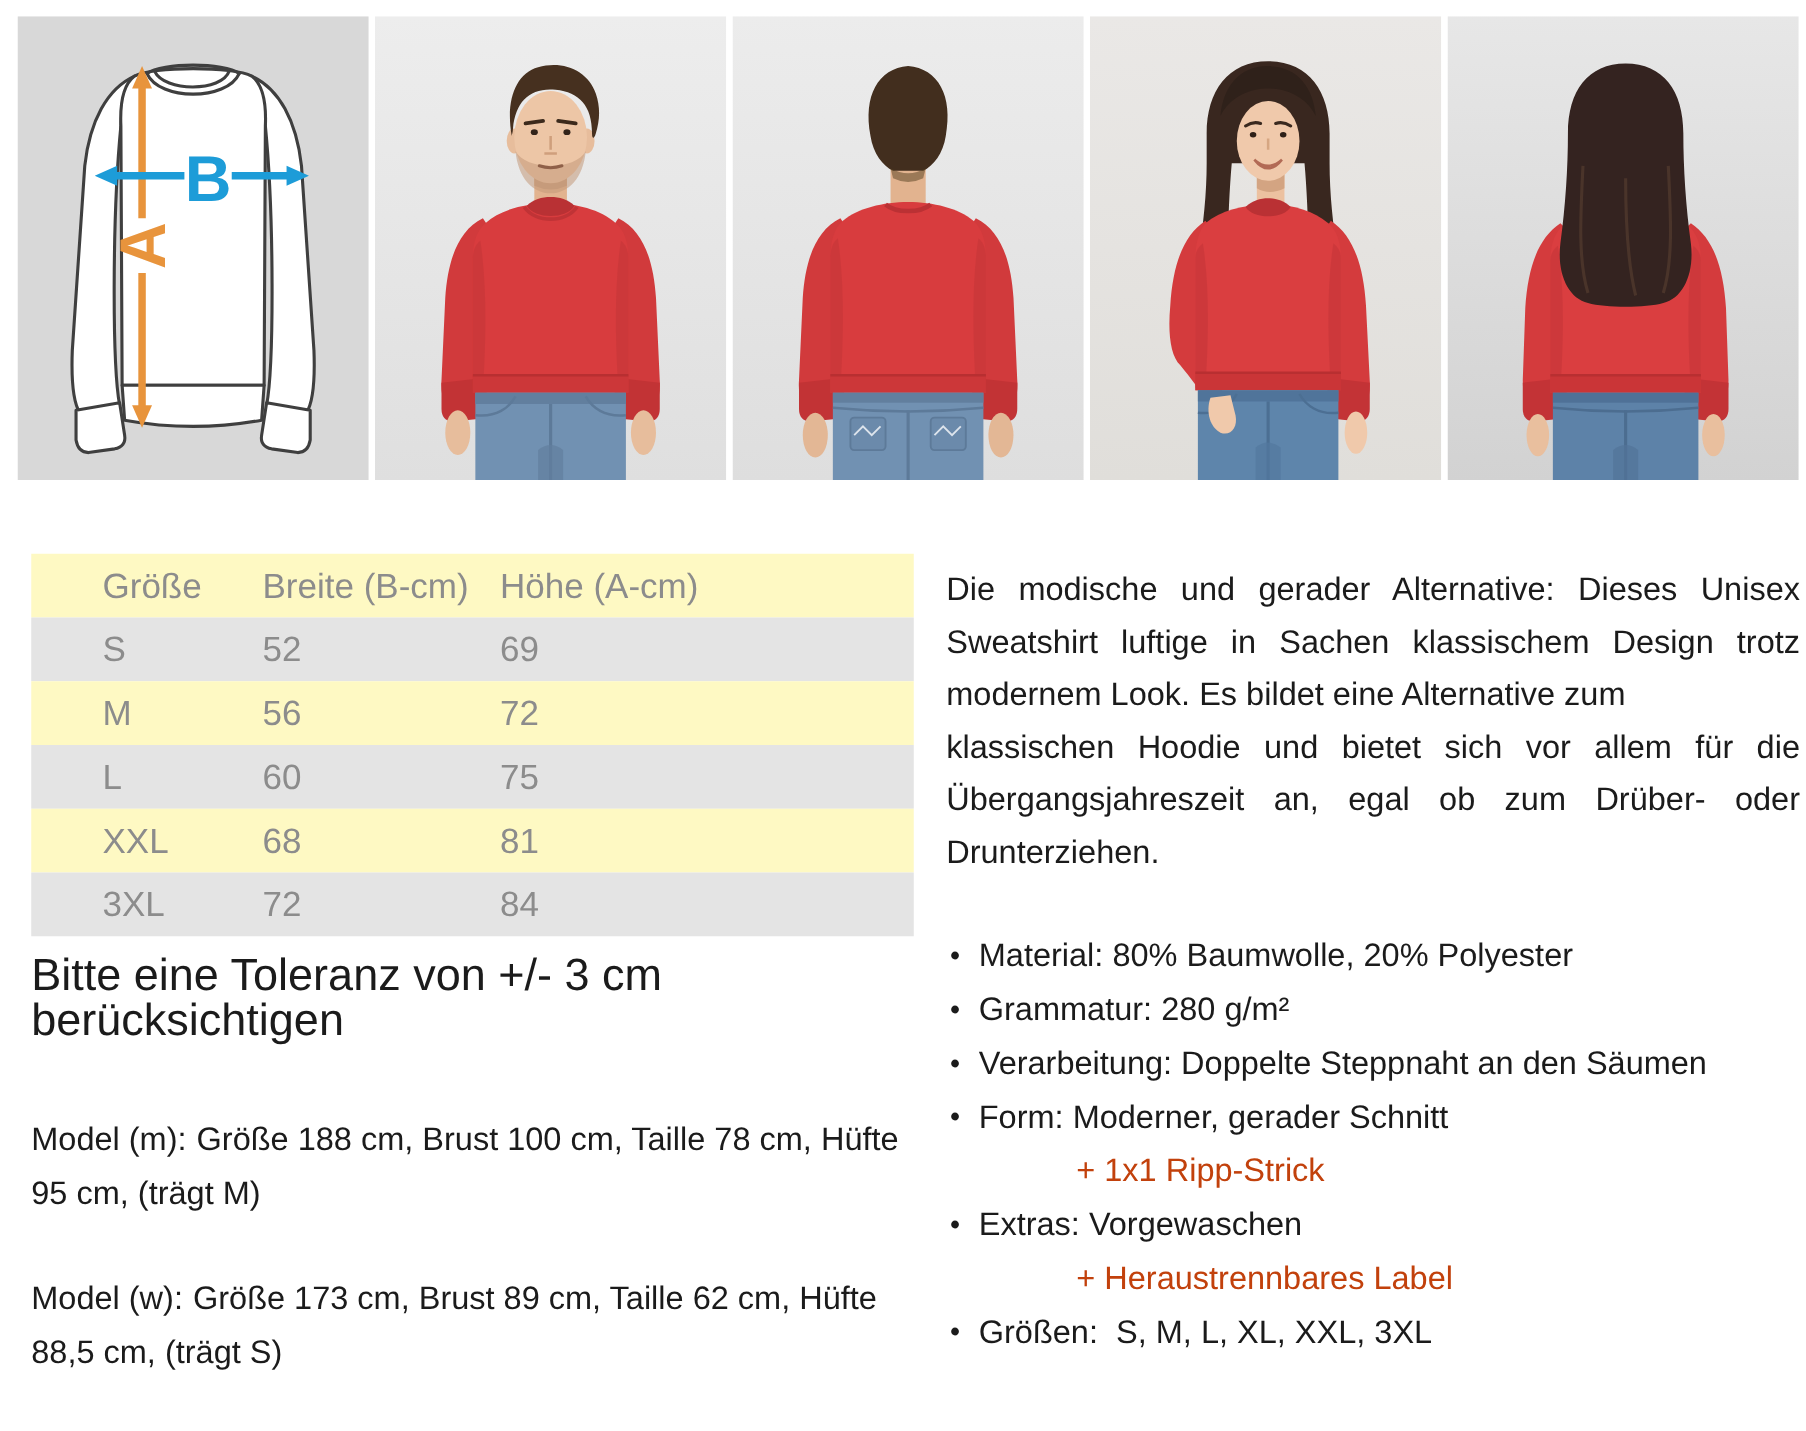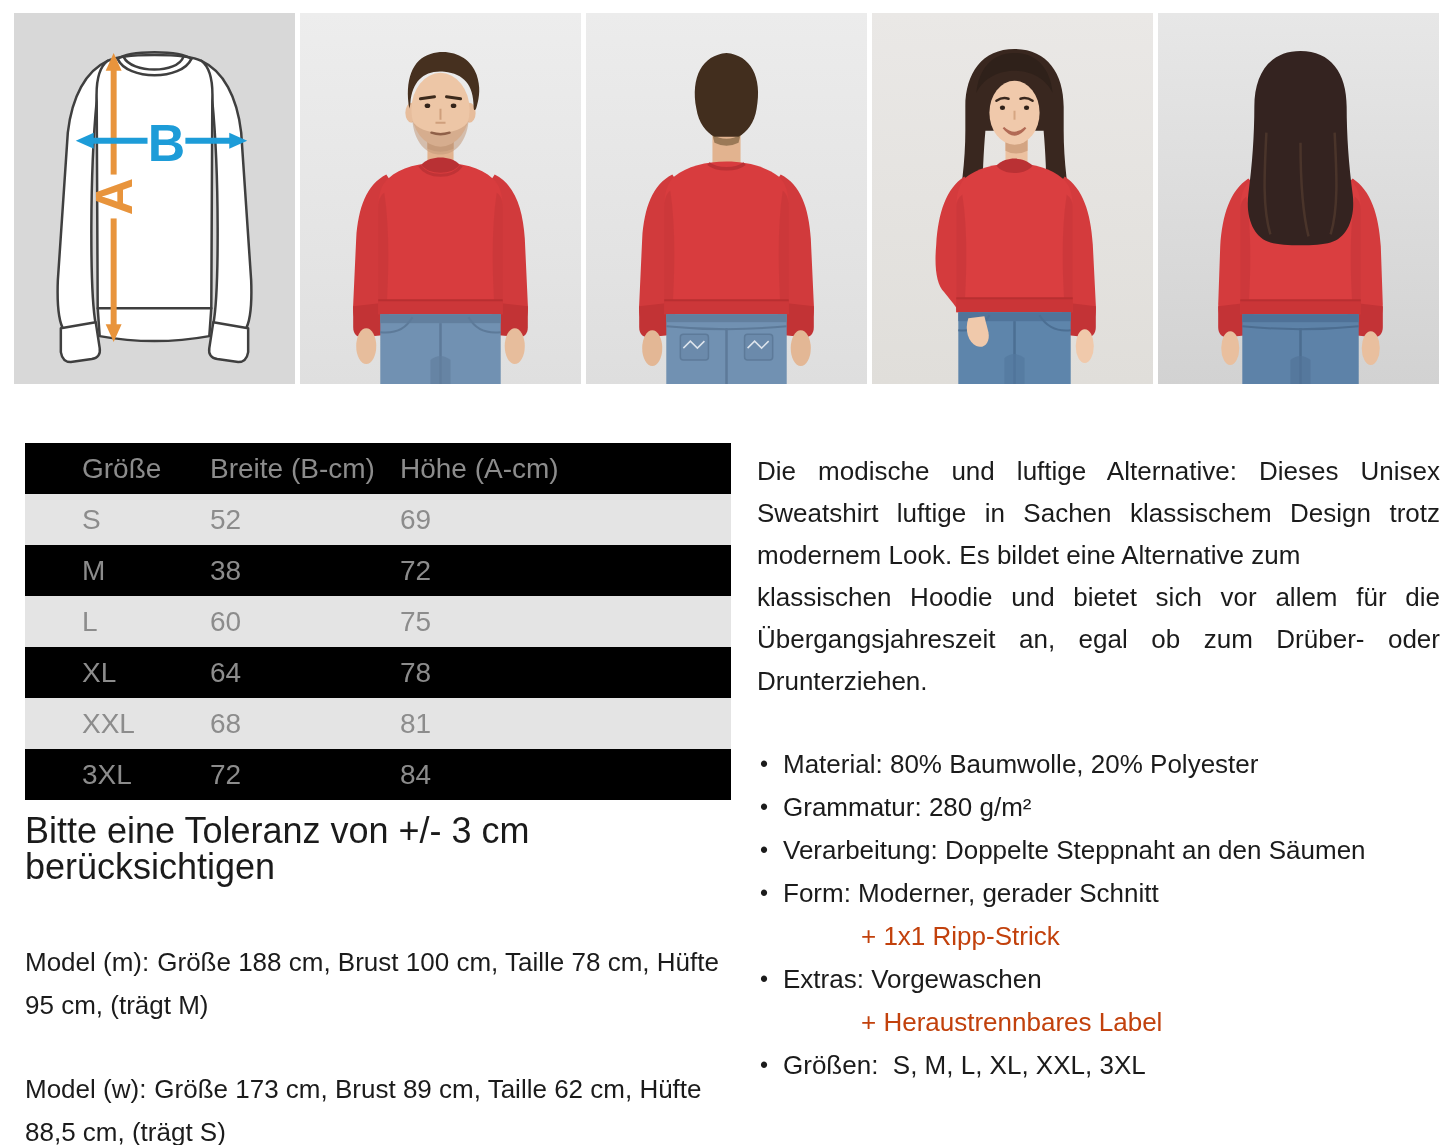--- a/index.html
+++ b/index.html
@@ -32,21 +32,21 @@
   .right-col { width: 683px; margin-left: 26px; padding-top: 7px; }
 
   
   .size-table { width: 706px; }
   .trow {
     display: grid;
     grid-template-columns: 128px 190px 1fr;
     align-items: center;
     height: 51px;
     padding-left: 57px;
-    background: #000000;
+    background: #fef9c3;
     color: #8c8c8c;
     font-size: 28px;
   }
   .trow:nth-child(even) { background: #e4e4e4; }
 
   .tolerance {
     margin-top: 13px;
     font-size: 36px;
     line-height: 36px;
     color: #1b1b1b;
@@ -302,55 +302,50 @@
         <span>Breite (B-cm)</span>
         <span>Höhe (A-cm)</span>
       </div>
       <div class="trow">
         <span>S</span>
         <span>52</span>
         <span>69</span>
       </div>
       <div class="trow">
         <span>M</span>
-        <span>38</span>
+        <span>56</span>
         <span>72</span>
       </div>
       <div class="trow">
         <span>L</span>
         <span>60</span>
         <span>75</span>
       </div>
       <div class="trow">
-        <span>XL</span>
-        <span>64</span>
-        <span>78</span>
-      </div>
-      <div class="trow">
         <span>XXL</span>
         <span>68</span>
         <span>81</span>
       </div>
       <div class="trow">
         <span>3XL</span>
         <span>72</span>
         <span>84</span>
       </div>
     </div>
 
     <div class="tolerance">Bitte eine Toleranz von +/- 3 cm berücksichtigen</div>
 
     <p class="model model-m"><span class="bold">Model (m):</span><span>Größe 188 cm, Brust 100 cm, Taille 78 cm, Hüfte 95 cm, (trägt M)</span></p>
 
     <p class="model model-w"><span class="bold">Model (w):</span><span>Größe 173 cm, Brust 89 cm, Taille 62 cm, Hüfte 88,5 cm, (trägt S)</span></p>
   </div>
 
   <div class="right-col">
     <div class="description">
-      <div class="desc-line">Die modische und luftige Alternative: Dieses Unisex</div>
+      <div class="desc-line">Die modische und gerader Alternative: Dieses Unisex</div>
       <div class="desc-line">Sweatshirt luftige in Sachen klassischem Design trotz</div>
       <div class="desc-line flush">modernem Look. Es bildet eine Alternative zum</div>
       <div class="desc-line">klassischen Hoodie und bietet sich vor allem für die</div>
       <div class="desc-line">Übergangsjahreszeit an, egal ob zum Drüber- oder</div>
       <div class="desc-line flush">Drunterziehen.</div>
     </div>
 
     <div class="features">
       <div class="feature-row">
         <span class="bullet">•</span>

